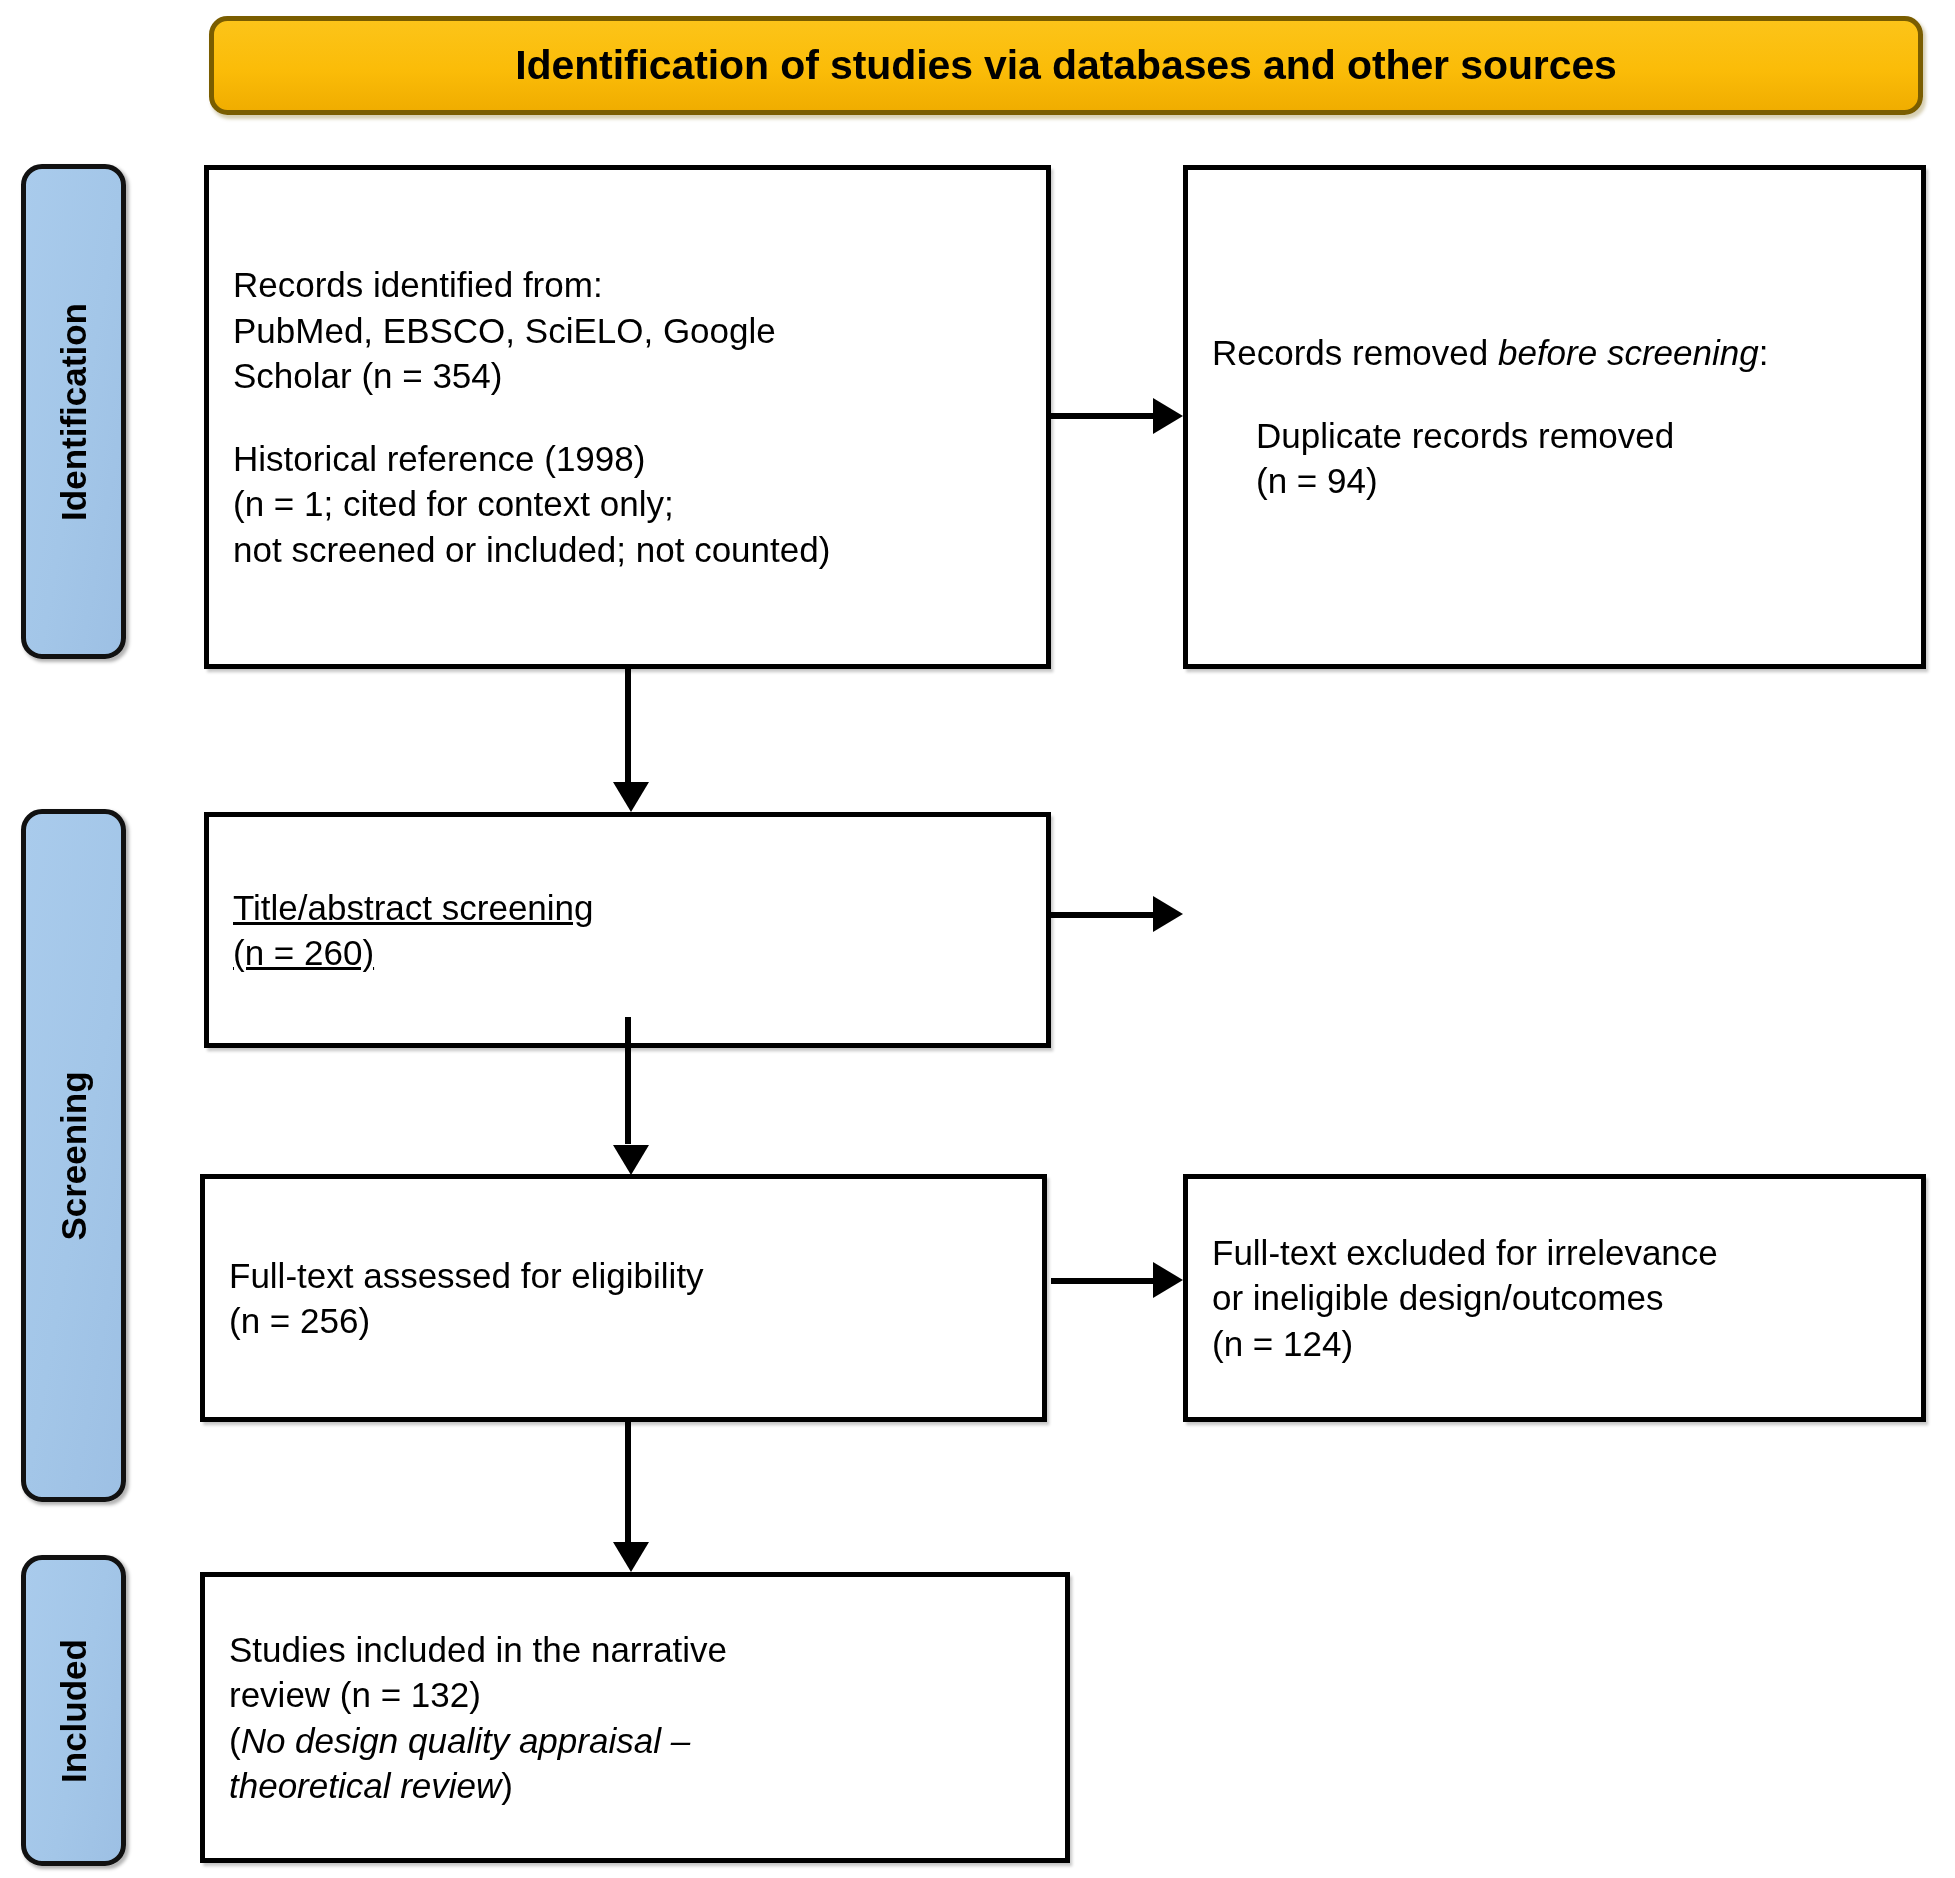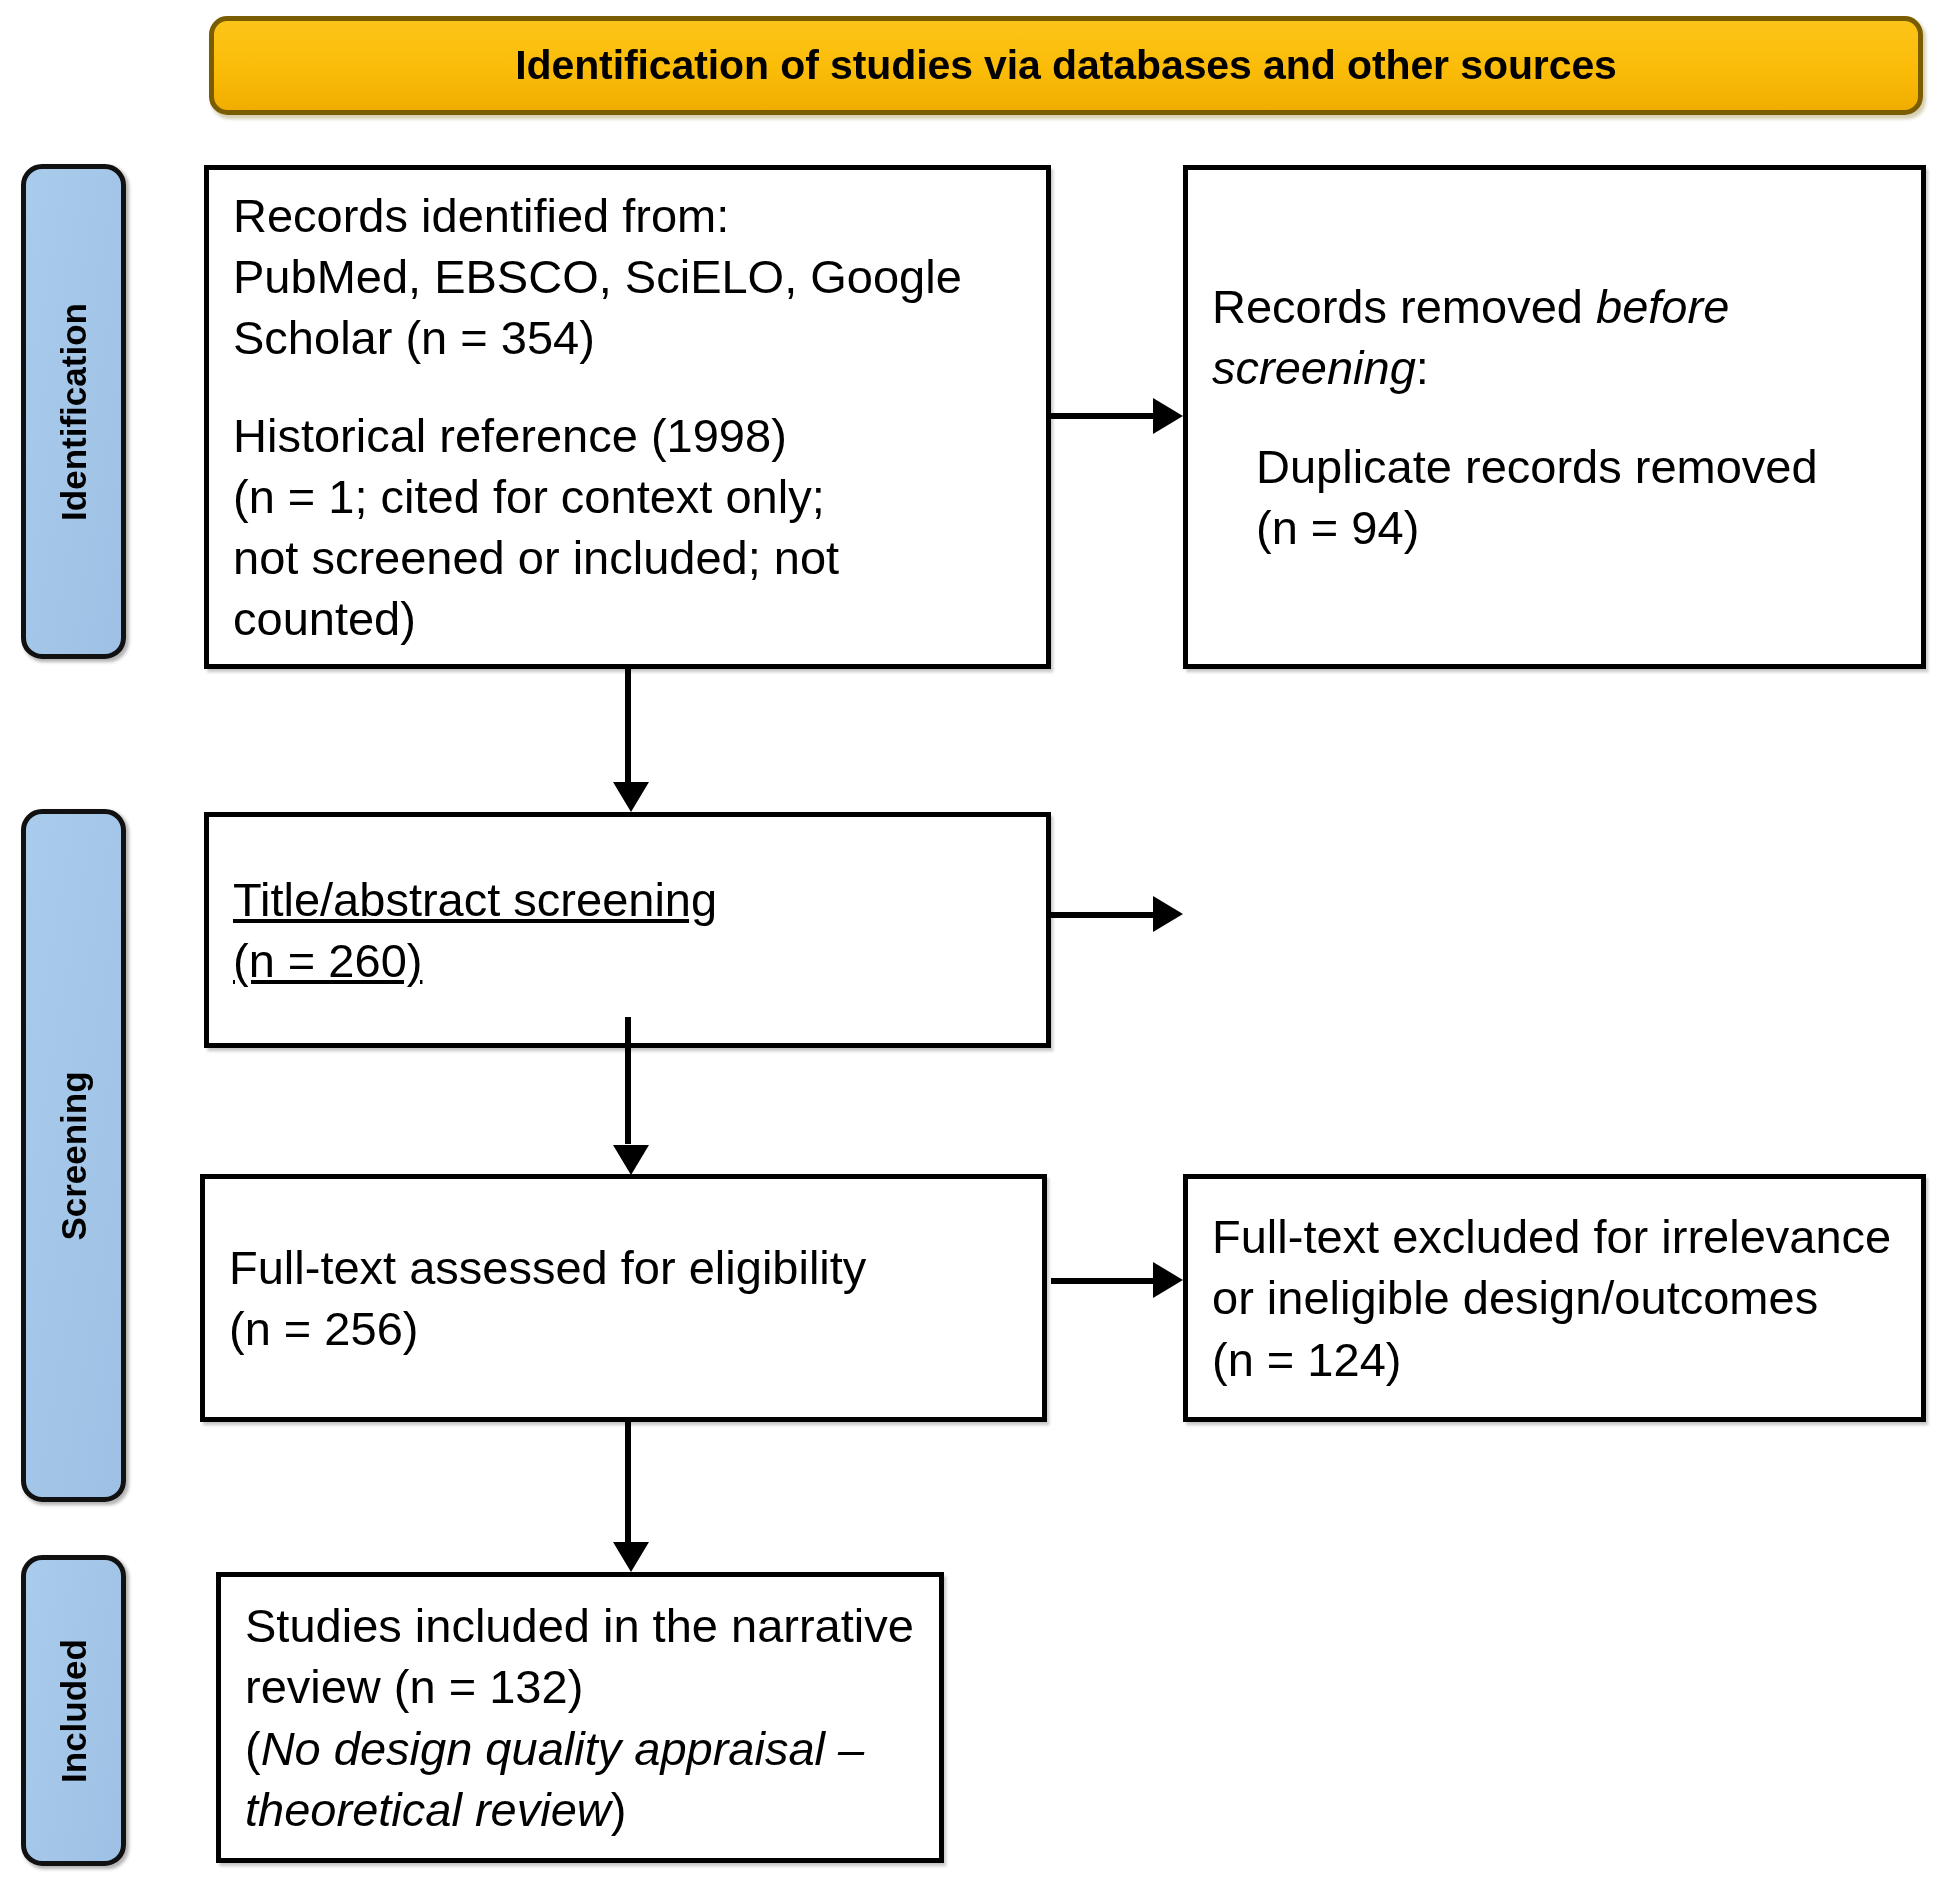--- a/index.html
+++ b/index.html
@@ -76,36 +76,36 @@
     background: #ffffff;
     border: 5px solid #000000;
     box-shadow: 2.8px 3.5px 2.8px rgba(0, 0, 0, 0.22);
     padding: 0 24px;
     display: flex;
     flex-direction: column;
     justify-content: center;
   }
   .box p {
     margin: 0;
-    font-size: 47px;
+    font-size: 35px;
     line-height: 1.30;
     color: #000000;
     white-space: pre-line;
   }
   .box p.spaced { margin-top: 37px; }
   .box p.indent { margin-left: 44px; }
   .box em { font-style: italic; text-align: right; }
 
   #box-identified   { left: 204px;  top: 165px;  width: 847px; height: 504px; }
   #box-removed      { left: 1183px; top: 165px;  width: 743px; height: 504px; }
   #box-title-screen { left: 204px;  top: 812px; width: 847px; height: 236px; text-decoration: underline; }
   #box-excluded-lang{ left: 1183px; top: 812px; width: 743px; height: 205px; }
   #box-fulltext     { left: 200px;  top: 1174px; width: 847px; height: 248px; }
   #box-excluded-ft  { left: 1183px; top: 1174px; width: 743px; height: 248px; }
-  #box-included     { left: 216px;  top: 1572px; width: 728px; height: 291px; }
+  #box-included     { left: 200px;  top: 1572px; width: 870px; height: 291px; }
   .conn-line-v {
     position: absolute;
     width: 6.4px;
     background: #000000;
   }
   .conn-line-h {
     position: absolute;
     height: 6.4px;
     background: #000000;
   }

